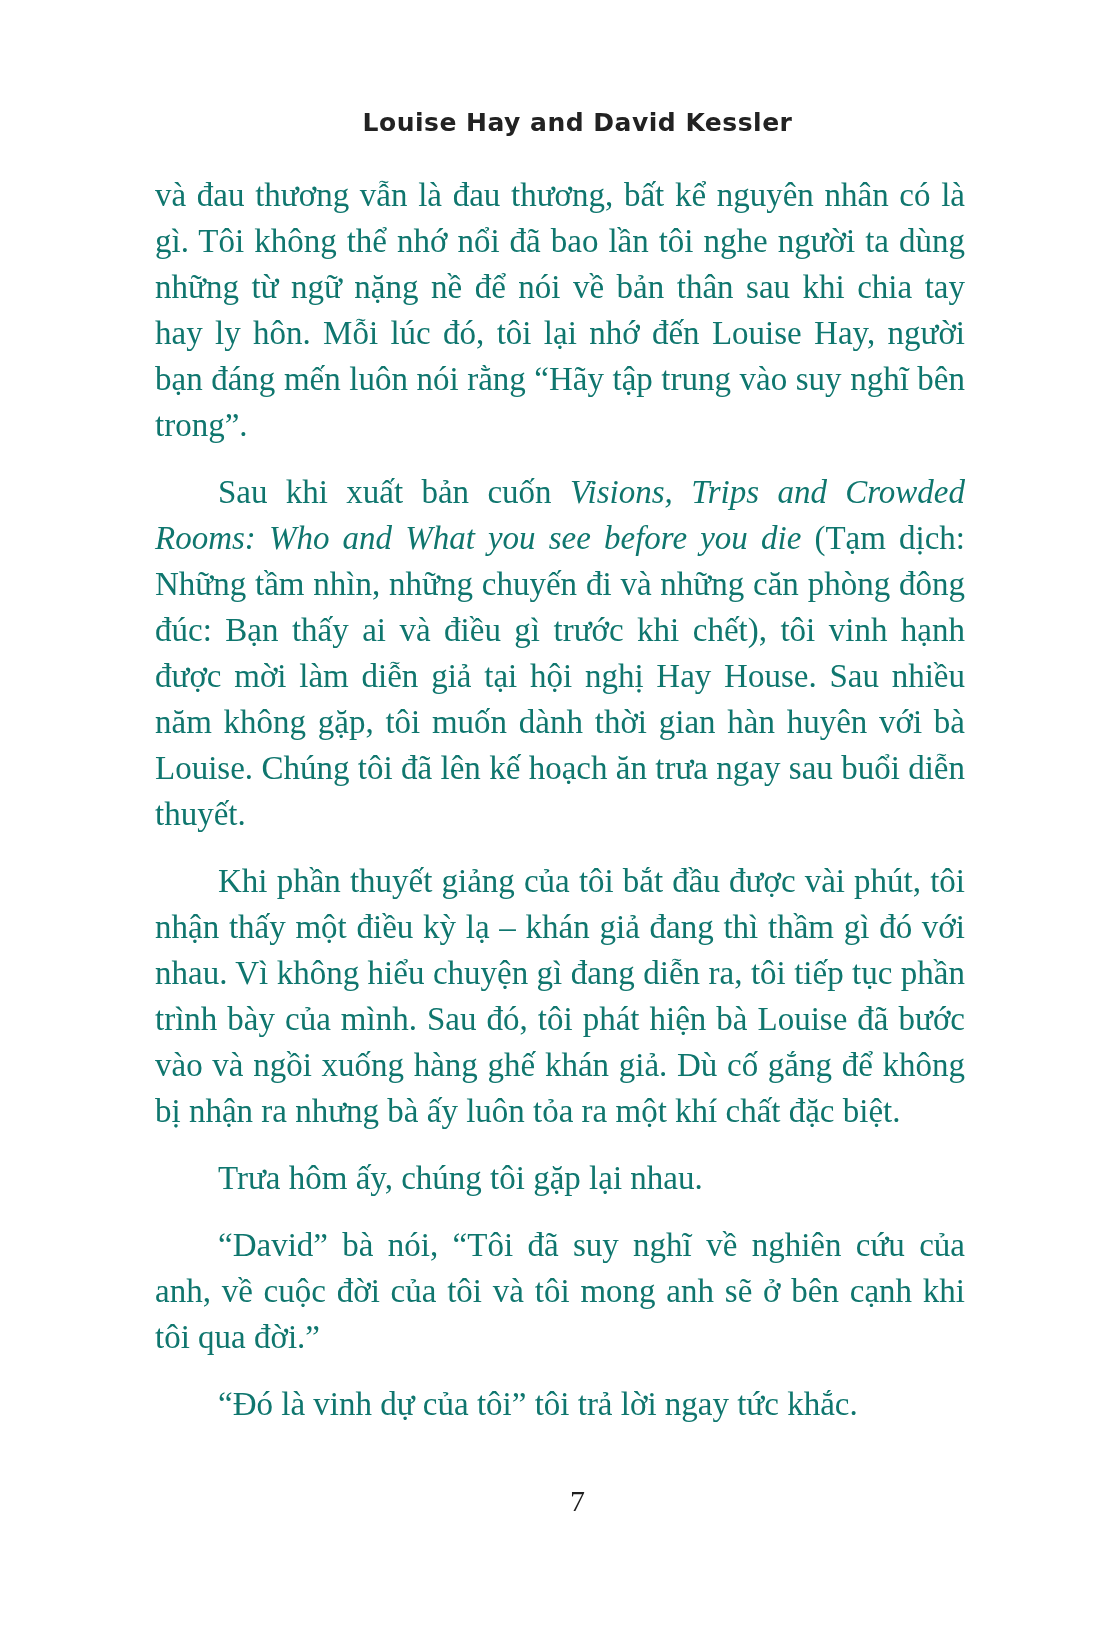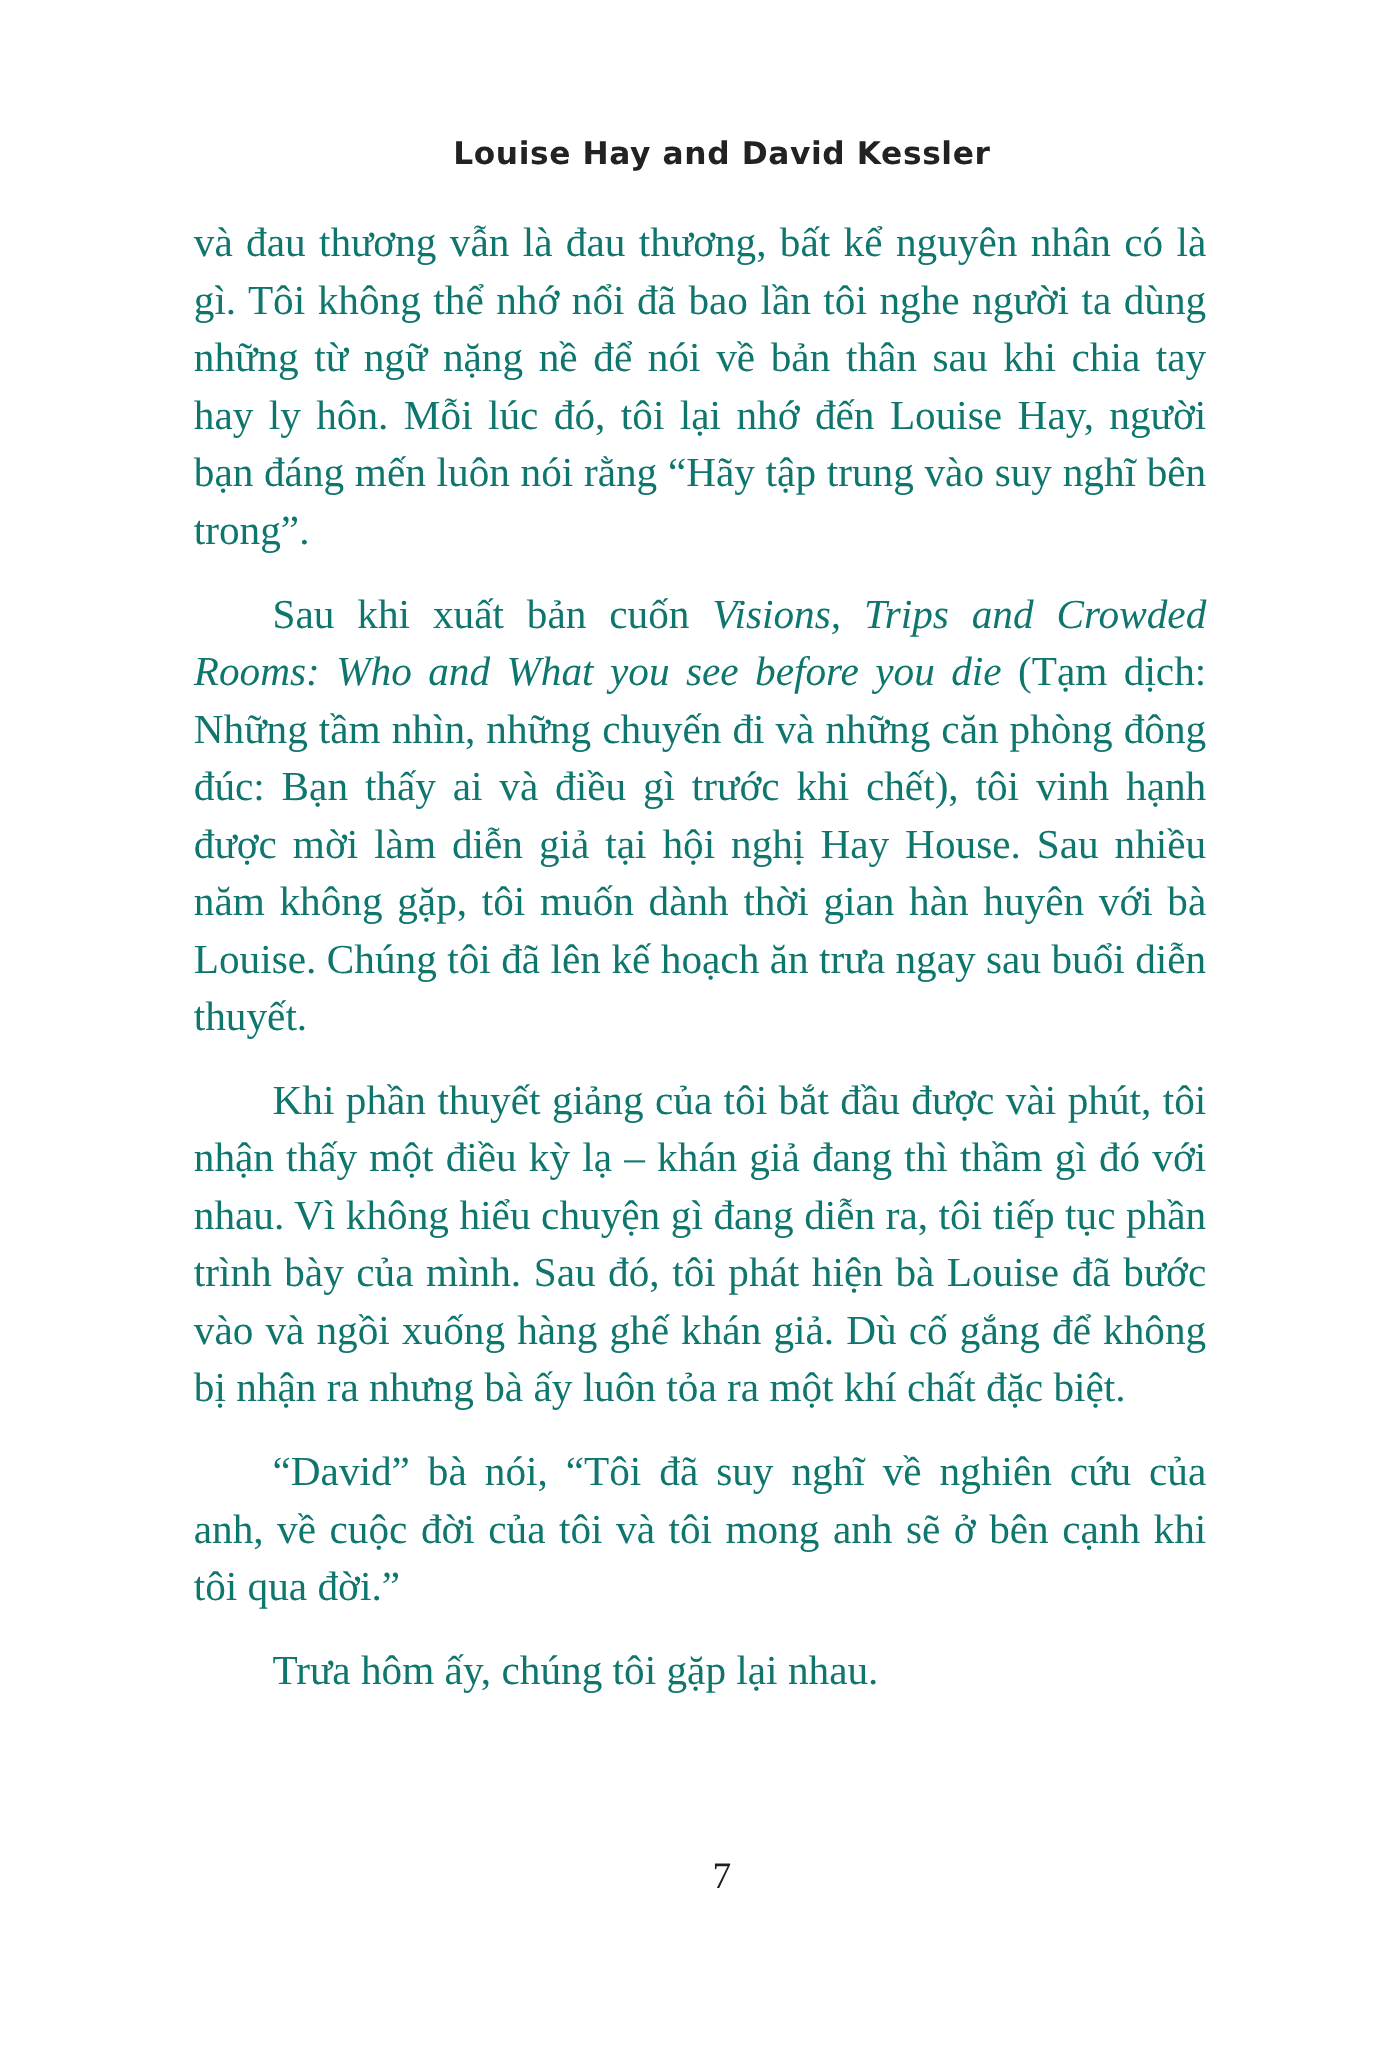--- a/index.html
+++ b/index.html
@@ -67,22 +67,23 @@
   <div class="running-header">Louise Hay and David Kessler</div>
 
   <div class="body-text">
 
     <p class="no-indent">và đau thương vẫn là đau thương, bất kể nguyên nhân có là gì. Tôi không thể nhớ nổi đã bao lần tôi nghe người ta dùng những từ ngữ nặng nề để nói về bản thân sau khi chia tay hay ly hôn. Mỗi lúc đó, tôi lại nhớ đến Louise Hay, người bạn đáng mến luôn nói rằng “Hãy tập trung vào suy nghĩ bên trong”.</p>
 
     <p><span>Sau khi xuất bản cuốn </span><em>Visions, Trips and Crowded Rooms: Who and What you see before you die</em><span> (Tạm dịch: Những tầm nhìn, những chuyến đi và những căn phòng đông đúc: Bạn thấy ai và điều gì trước khi chết), tôi vinh hạnh được mời làm diễn giả tại hội nghị Hay House. Sau nhiều năm không gặp, tôi muốn dành thời gian hàn huyên với bà Louise. Chúng tôi đã lên kế hoạch ăn trưa ngay sau buổi diễn thuyết.</span></p>
 
     <p>Khi phần thuyết giảng của tôi bắt đầu được vài phút, tôi nhận thấy một điều kỳ lạ – khán giả đang thì thầm gì đó với nhau. Vì không hiểu chuyện gì đang diễn ra, tôi tiếp tục phần trình bày của mình. Sau đó, tôi phát hiện bà Louise đã bước vào và ngồi xuống hàng ghế khán giả. Dù cố gắng để không bị nhận ra nhưng bà ấy luôn tỏa ra một khí chất đặc biệt.</p>
 
+    <p>Trưa hôm ấy, chúng tôi gặp lại nhau.</p>
+
     <p>“David” bà nói, “Tôi đã suy nghĩ về nghiên cứu của anh, về cuộc đời của tôi và tôi mong anh sẽ ở bên cạnh khi tôi qua đời.”</p>
 
-    <p>Trưa hôm ấy, chúng tôi gặp lại nhau.</p>
-
+    <p>“Đó là vinh dự của tôi” tôi trả lời ngay tức khắc.</p>
 
   </div>
 
   <div class="page-number">7</div>
 
 </div>
 
 </body></html>

